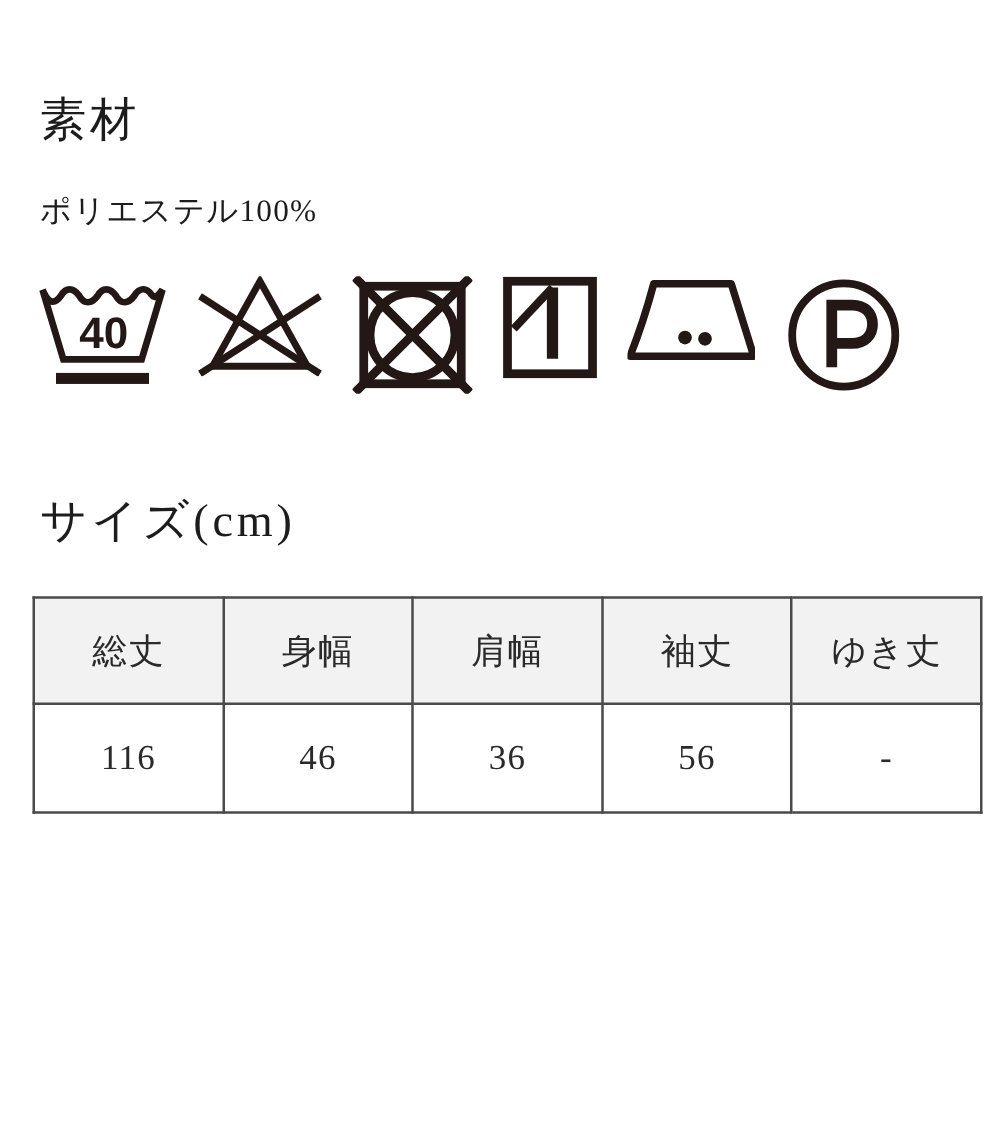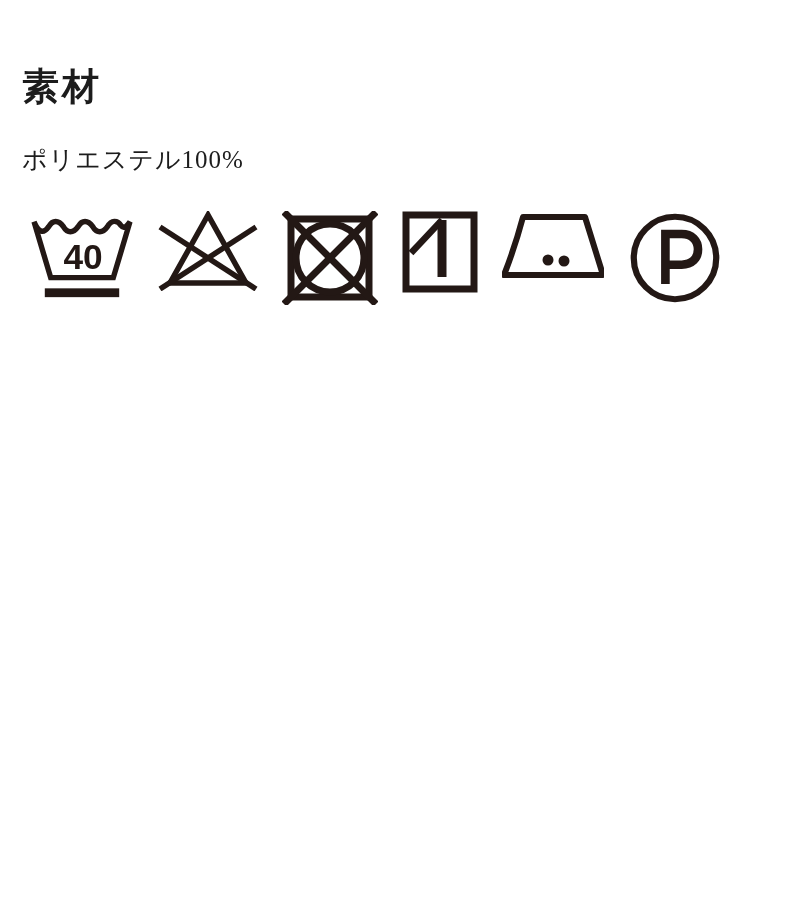--- a/index.html
+++ b/index.html
@@ -9,24 +9,24 @@
     --tbl-head-bg:#f2f2f2;
   }
   *{box-sizing:border-box;}
   html,body{margin:0;padding:0;}
   body{
     width:800px;height:915px;background:#ffffff;overflow:hidden;
     font-family:"Liberation Serif","DejaVu Serif",serif;color:var(--text);
   }
   .page{padding:66px 24px 0 20px;}
   .section-title{
-    font-size:37px;font-weight:700;line-height:1.05;letter-spacing:3px;margin:2px;
+    font-size:37px;font-weight:400;line-height:1.05;letter-spacing:3px;margin:12px;
   }
   .section-body{
-    font-size:25px;font-weight:400;line-height:1.15;letter-spacing:1px;margin:2px;
+    font-size:25px;font-weight:400;line-height:1.15;letter-spacing:1px;margin:12px;
   }
   .mt-body1{margin-top:39px;}
   .mt-sec2{margin-top:82px;}
   .mt-body2{margin-top:38px;}
   .icon-row{
     margin:36px 0 0 10px;height:100px;display:flex;align-items:flex-start;gap:24px;
     color:var(--icon);
   }
   .care-icon{display:block;flex:0 0 auto;}
   .mt-sec3{margin-top:78px;}
@@ -89,15 +89,36 @@
       <circle cx="62" cy="50" r="5.5" fill="currentColor" stroke="none"></circle>
     </svg>
 
     <svg class="care-icon" width="94" height="94" viewBox="0 0 98 98" fill="none" stroke="currentColor" stroke-width="6.5">
       <circle cx="49" cy="49" r="43"></circle>
       <path d="M39,76 L39,24 L56,24 C66.5,24 73,30.5 73,40 C73,49.5 66.5,56 56,56 L39,56" stroke-width="9"></path>
     </svg>
 
   </div>
 
+  <h2 class="section-title mt-sec3">サイズ(cm)</h2>
 
+  <table class="size-table">
+    <thead>
+      <tr>
+          <th>総丈</th>
+          <th>身幅</th>
+          <th>肩幅</th>
+          <th>袖丈</th>
+          <th>ゆき丈</th>
+        </tr>
+    </thead>
+    <tbody>
+        <tr>
+          <td>116</td>
+          <td>46</td>
+          <td>36</td>
+          <td>56</td>
+          <td>-</td>
+        </tr>
+      </tbody>
+  </table>
 
 </div>
 
 </body></html>

